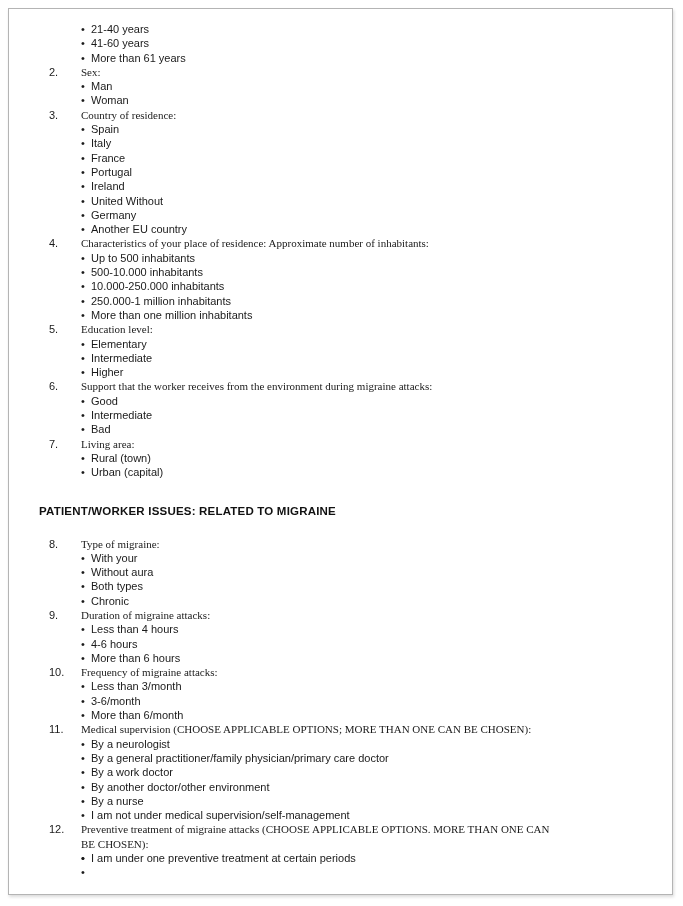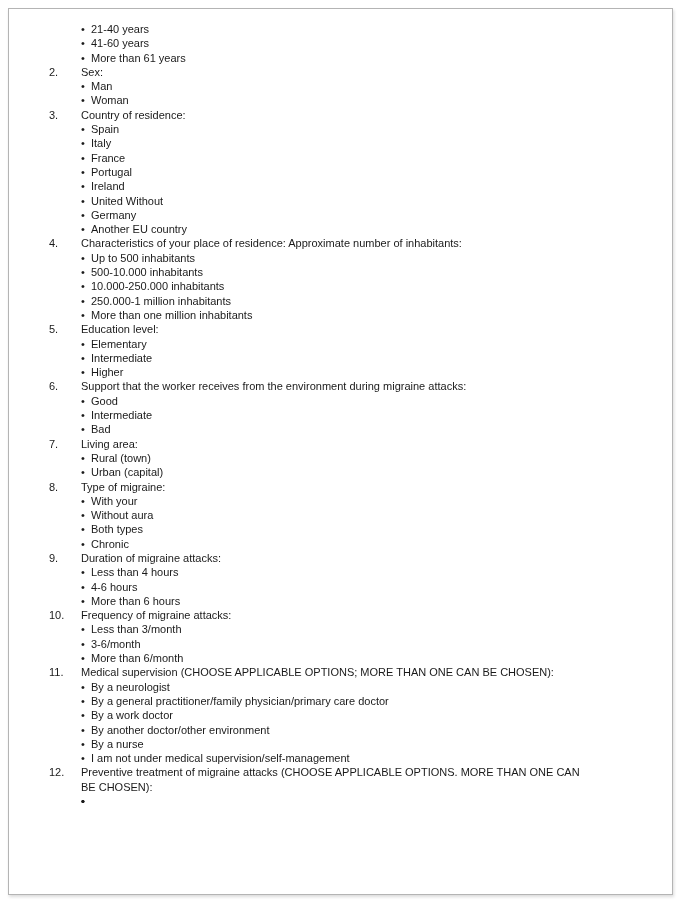--- a/index.html
+++ b/index.html
@@ -50,20 +50,21 @@
   }
   .q-num {
     flex: none;
     width: 42px;
     padding-left: 10px;
     box-sizing: border-box;
   }
   .q-label {
     flex: 1;
     white-space: pre-wrap;
+    font-family: Liberation Serif, serif;
   }
   ul.options {
     list-style: none;
     margin: 0;
     padding: 0 0 0 42px;
   }
   ul.options li {
     position: relative;
     padding-left: 10px;
   }
@@ -137,20 +138,21 @@
           <li><span class="bullet">•</span><span class="opt-text">Bad</span></li>
         </ul>
         <div class="q-item">
     <span class="q-num">7.</span>
     <span class="q-label">Living area:</span>
   </div>
         <ul class="options">
           <li><span class="bullet">•</span><span class="opt-text">Rural (town)</span></li>
           <li><span class="bullet">•</span><span class="opt-text">Urban (capital)</span></li>
         </ul>
+        <div class="section-heading">PATIENT/WORKER ISSUES: RELATED TO MIGRAINE</div>
         <div class="q-item">
     <span class="q-num">8.</span>
     <span class="q-label">Type of migraine:</span>
   </div>
         <ul class="options">
           <li><span class="bullet">•</span><span class="opt-text">With your</span></li>
           <li><span class="bullet">•</span><span class="opt-text">Without aura</span></li>
           <li><span class="bullet">•</span><span class="opt-text">Both types</span></li>
           <li><span class="bullet">•</span><span class="opt-text">Chronic</span></li>
         </ul>
@@ -184,18 +186,18 @@
           <li><span class="bullet">•</span><span class="opt-text">By a nurse</span></li>
           <li><span class="bullet">•</span><span class="opt-text">I am not under medical supervision/self-management</span></li>
         </ul>
         <div class="q-item">
     <span class="q-num">12.</span>
     <span class="q-label">Preventive treatment of migraine attacks (CHOOSE APPLICABLE OPTIONS. MORE THAN ONE CAN
 BE CHOSEN):</span>
   </div>
         <ul class="options">
           <li><span class="bullet">•</span></li>
-          <li><span class="bullet">•</span></li>
+          <li><span class="bullet">•</span><span class="opt-text">I am under one preventive treatment at certain periods</span></li>
           <li><span class="bullet">•</span></li>
         </ul>
       </div>
   </div>
 </div>
 
 </body></html>

